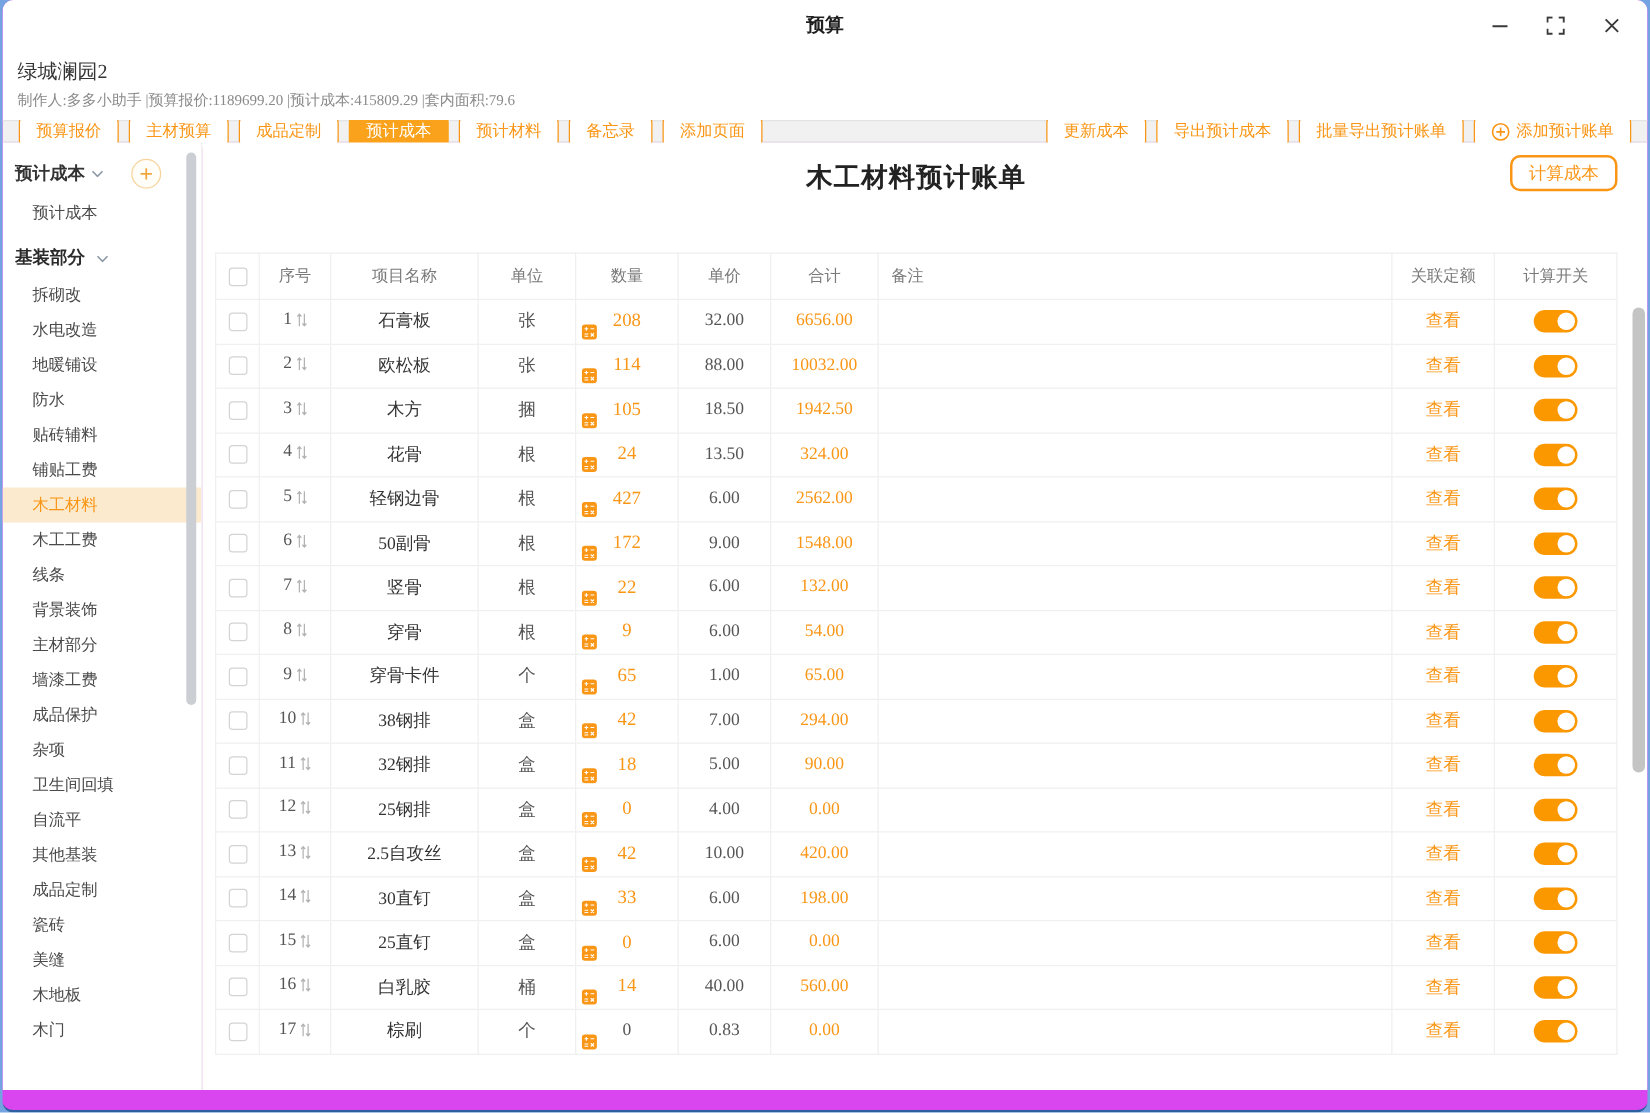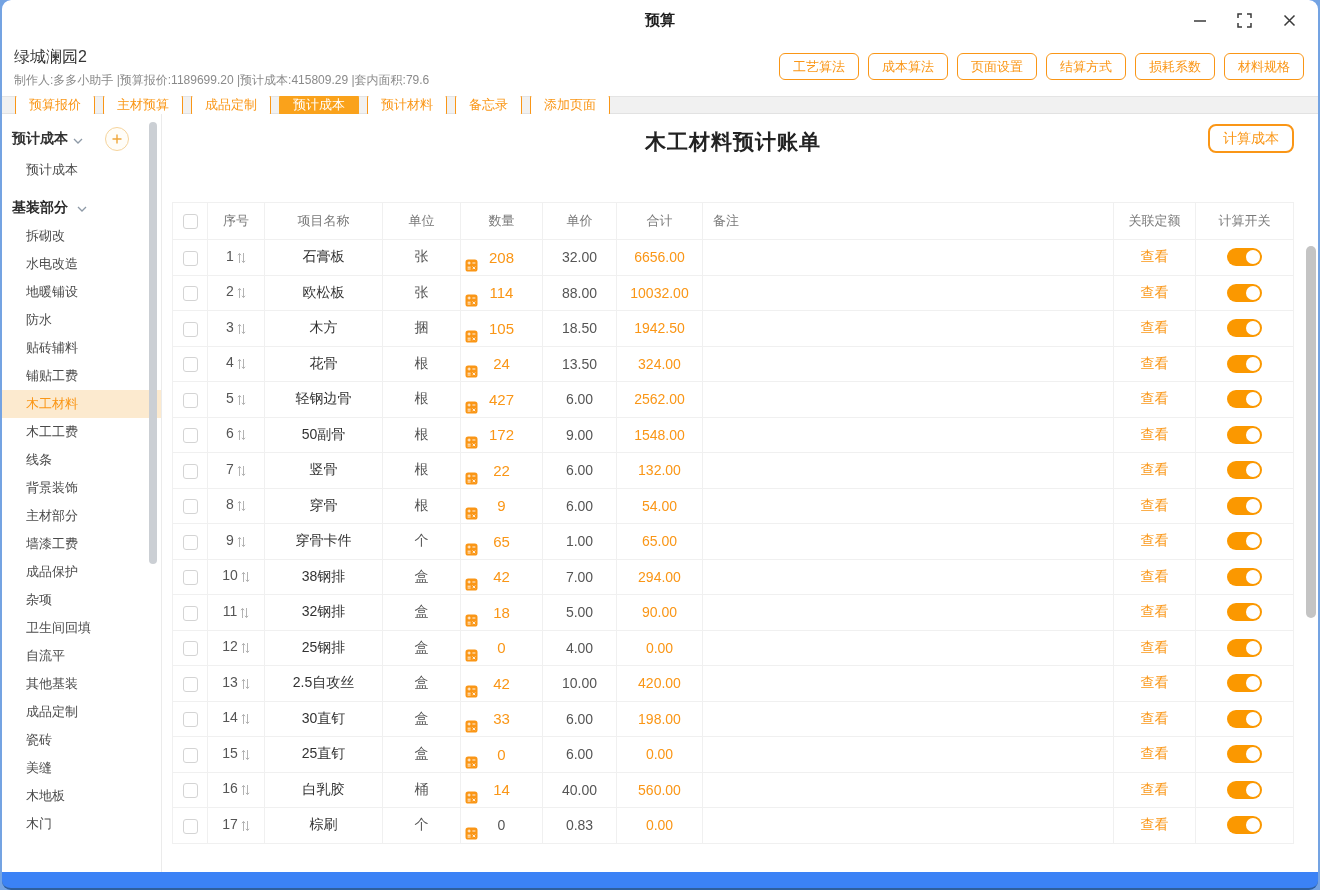--- a/index.html
+++ b/index.html
@@ -4,22 +4,23 @@
 <style>
   * { box-sizing: border-box; margin: 0; padding: 0; }
   html,body { width: 1320px; height: 890px; }
   body {
     background: #74a3e2;
     font-family: "Liberation Sans", "DejaVu Sans", sans-serif;
     overflow: hidden;
   }
   .window {
     position: absolute; left: 2px; right: 2px; top: 0; bottom: 0;
-    background: #3b82f6; border-radius: 9px; overflow: hidden;
+    background: #d946ef; border-radius: 9px; overflow: hidden;
     border-bottom: 2px solid #2e5f9e;
+    font-family: Liberation Serif, serif;
   }
   
   .titlebar { position: relative; height: 40px; background: #fff; }
   .win-title {
     position: absolute; left: 0; right: 0; top: 0; height: 40px;
     display: flex; align-items: center; justify-content: center;
     font-size: 15px; font-weight: bold; color: #1f1f1f;
   }
   .win-controls { position: absolute; right: 6px; top: 0; height: 40px; display: flex; }
   .win-ctl { width: 45px; height: 40px; display: flex; align-items: center; justify-content: center; cursor: pointer; }
@@ -119,50 +120,63 @@
         <svg width="13" height="13" stroke="#3a3a3a" stroke-width="1.5">
             <path d="M1.5 1.5 L11.5 11.5 M11.5 1.5 L1.5 11.5"></path>
           </svg>
       </span>
     </div>
   </div>
 
   <div class="header">
     <div class="project-name">绿城澜园2</div>
     <div class="header-meta">制作人:多多小助手 |预算报价:1189699.20 |预计成本:415809.29 |套内面积:79.6</div>
-    <div class="header-actions">
-  <button class="btn">工艺算法</button>
-
-  <button class="btn">成本算法</button>
-
-  <button class="btn">页面设置</button>
-
-  <button class="btn">结算方式</button>
-
-  <button class="btn">损耗系数</button>
-
-  <button class="btn">材料规格</button>
-</div>
   </div>
 
   <div class="toolbar">
     <div class="tab-group">
   <button class="btn">预算报价</button>
 
   <button class="btn">主材预算</button>
 
   <button class="btn">成品定制</button>
 
   <button class="btn active">预计成本</button>
 
   <button class="btn">预计材料</button>
 
   <button class="btn">备忘录</button>
 
   <button class="btn">添加页面</button>
+</div>
+    <div class="toolbar-right">
+  <button class="btn">
+
+    <span>更新成本</span>
+  </button>
+
+  <button class="btn">
+
+    <span>导出预计成本</span>
+  </button>
+
+  <button class="btn">
+
+    <span>批量导出预计账单</span>
+  </button>
+
+  <button class="btn">
+    <span class="plus-ic show">
+      <svg width="15" height="15" viewBox="0 0 15 15" fill="none" stroke="#fa9616" stroke-width="1.3">
+              <circle cx="7.5" cy="7.5" r="6.5"></circle>
+              <path d="M7.5 4 V11 M4 7.5 H11"></path>
+            </svg>
+    </span>
+    <span>添加预计账单</span>
+  </button>
 </div>
   </div>
 
   <div class="content">
 
     <div class="sidebar">
       <div class="side-root">
         <span>预计成本</span>
         <span class="chev">
           <svg width="10" height="6" viewBox="0 0 10 6" fill="none" stroke="#8d99a6" stroke-width="1.3">

